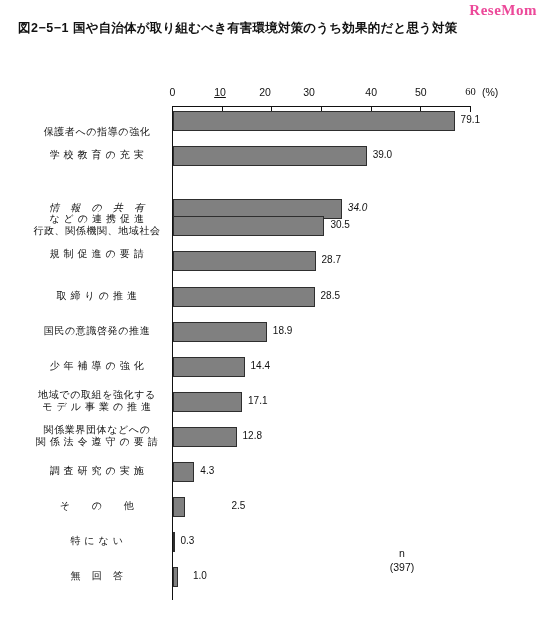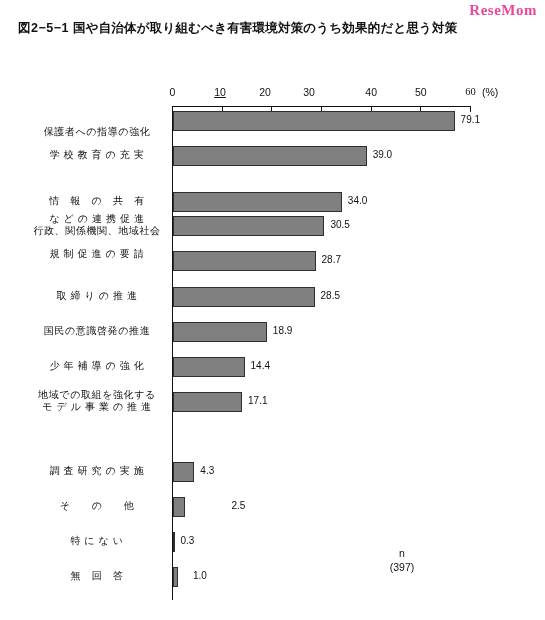--- a/index.html
+++ b/index.html
@@ -189,21 +189,21 @@
       <div class="bar-row" style="top: 110px;">
         <div class="bar-label" style="top: 4px; margin-top: 12px;">保護者への指導の強化</div>
         <div class="bar-rect" style="width: 281.61px;"></div>
         <span class="bar-value" style="left: 460.61px;">79.1</span>
       </div>
       <div class="bar-row" style="top: 145.1px;">
         <div class="bar-label" style="top: 4px;">学 校 教 育 の 充 実</div>
         <div class="bar-rect" style="width: 193.7px;"></div>
         <span class="bar-value" style="left: 372.7px;">39.0</span>
       </div>
-      <div class="bar-row" style="top: 191px;">
+      <div class="bar-row" style="top: 198px; font-style: italic;">
         <div class="bar-label" style="top: 4px;">情　報　の　共　有</div>
         <div class="bar-rect" style="width: 168.867px;"></div>
         <span class="bar-value" style="left: 347.867px;">34.0</span>
       </div>
       <div class="bar-row" style="top: 215.3px;">
         <div class="bar-label" style="top: -2px;">
           <span class="l2">な ど の 連 携 促 進</span>
           <span class="l2">行政、関係機関、地域社会</span>
         </div>
         <div class="bar-rect" style="width: 151.483px;"></div>
@@ -232,20 +232,28 @@
         <span class="bar-value" style="left: 250.52px;">14.4</span>
       </div>
       <div class="bar-row" style="top: 390.8px; padding-left: 28px;">
         <div class="bar-label" style="top: -2px;">
           <span class="l2">地域での取組を強化する</span>
           <span class="l2">モ デ ル 事 業 の 推 進</span>
         </div>
         <div class="bar-rect" style="width: 69.0367px;"></div>
         <span class="bar-value" style="left: 248.037px;">17.1</span>
       </div>
+      <div class="bar-row" style="top: 425.9px;">
+        <div class="bar-label" style="top: -2px;">
+          <span class="l2">関係業界団体などへの</span>
+          <span class="l2">関 係 法 令 遵 守 の 要 請</span>
+        </div>
+        <div class="bar-rect" style="width: 63.5733px;"></div>
+        <span class="bar-value" style="left: 242.573px;">12.8</span>
+      </div>
       <div class="bar-row" style="top: 461px;">
         <div class="bar-label" style="top: 4px;">調 査 研 究 の 実 施</div>
         <div class="bar-rect" style="width: 21.3567px;"></div>
         <span class="bar-value" style="left: 200.357px;">4.3</span>
       </div>
       <div class="bar-row" style="top: 496.1px;">
         <div class="bar-label" style="top: 4px;">そ　　の　　他</div>
         <div class="bar-rect" style="width: 12.4167px;"></div>
         <span class="bar-value" style="left: 191.417px; margin-left: 40px;">2.5</span>
       </div>

